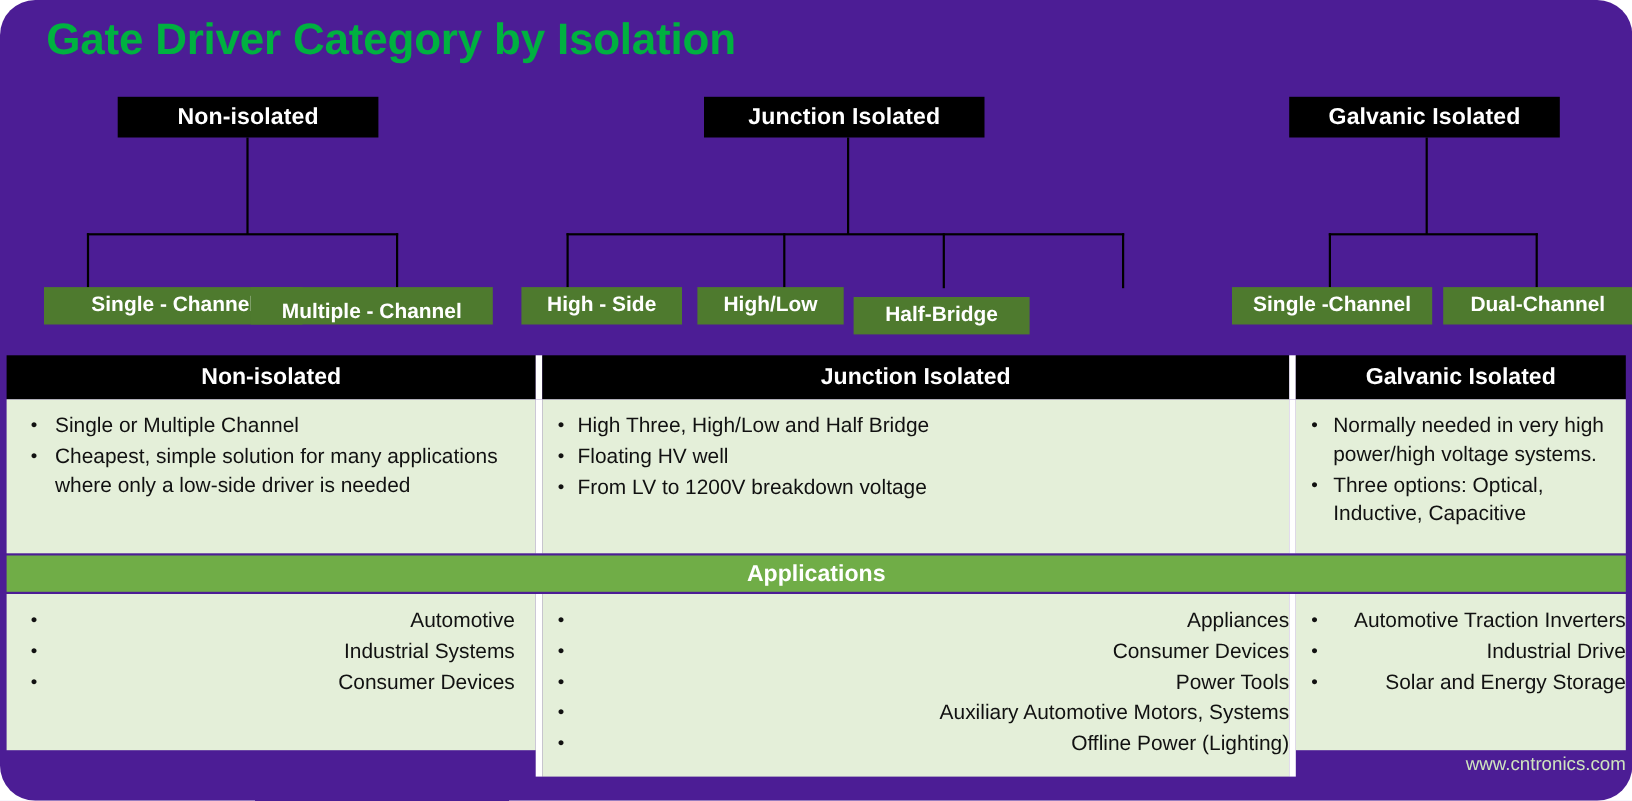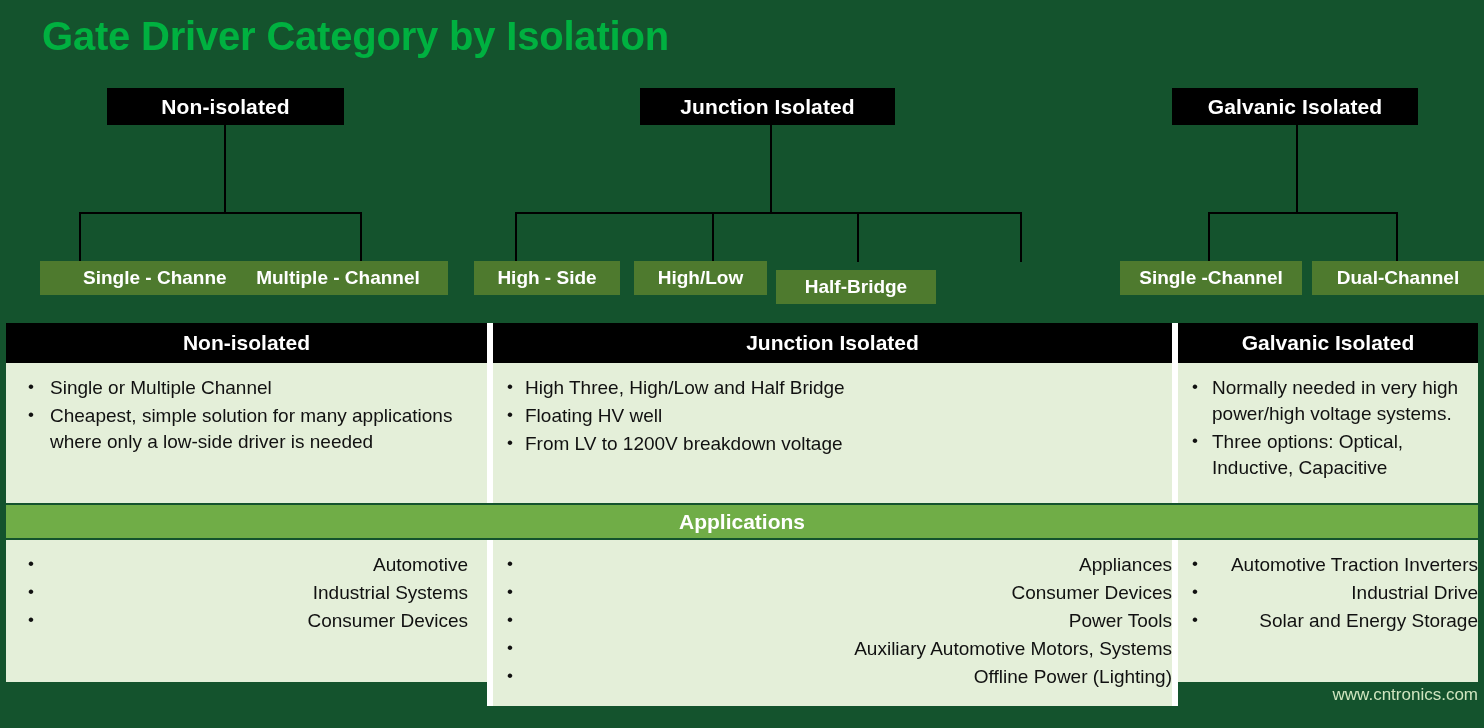--- a/index.html
+++ b/index.html
@@ -7,21 +7,22 @@
     width: 1484px;
     height: 728px;
     background: #ffffff;
     font-family: "Liberation Sans", sans-serif;
     overflow: hidden;
   }
   #stage {
     position: relative;
     width: 1484px;
     height: 728px;
-    background: #14532d;
+    background: #4c1d95;
+    border-radius: 32px;
   }
 
   
   #page-title {
     position: absolute;
     left: 42px;
     top: 14px;
     font-size: 40px;
     font-weight: bold;
     color: #00b140;
@@ -186,21 +187,21 @@
     <span>Non-isolated</span>
   </div>
   <div class="line-v" style="left:224px; top:125px; height:88px;"></div>
   <div class="line-h" style="left:79px; top:212px; width:283px;"></div>
   <div class="line-v" style="left:79px; top:212px; height:50px;"></div>
   <div class="line-v" style="left:360px; top:212px; height:50px;"></div>
 
   <div class="leaf-box" style="left:12px; top:261px; width:235px;margin-left:28px;">
     <span>Single - Channel</span>
   </div>
-  <div class="leaf-box" style="left:228px; top:261px; width:220px;">
+  <div class="leaf-box" style="left:228px; top:261px; width:220px;align-items:flex-end;">
     <span>Multiple - Channel</span>
   </div>
 
   <div class="cat-box" style="left:640px; top:88px; width:255px;">
     <span>Junction Isolated</span>
   </div>
   <div class="line-v" style="left:770px; top:125px; height:88px;"></div>
   <div class="line-h" style="left:515px; top:212px; width:507px;"></div>
   <div class="line-v" style="left:515px; top:212px; height:50px;"></div>
   <div class="line-v" style="left:712px; top:212px; height:50px;"></div>

